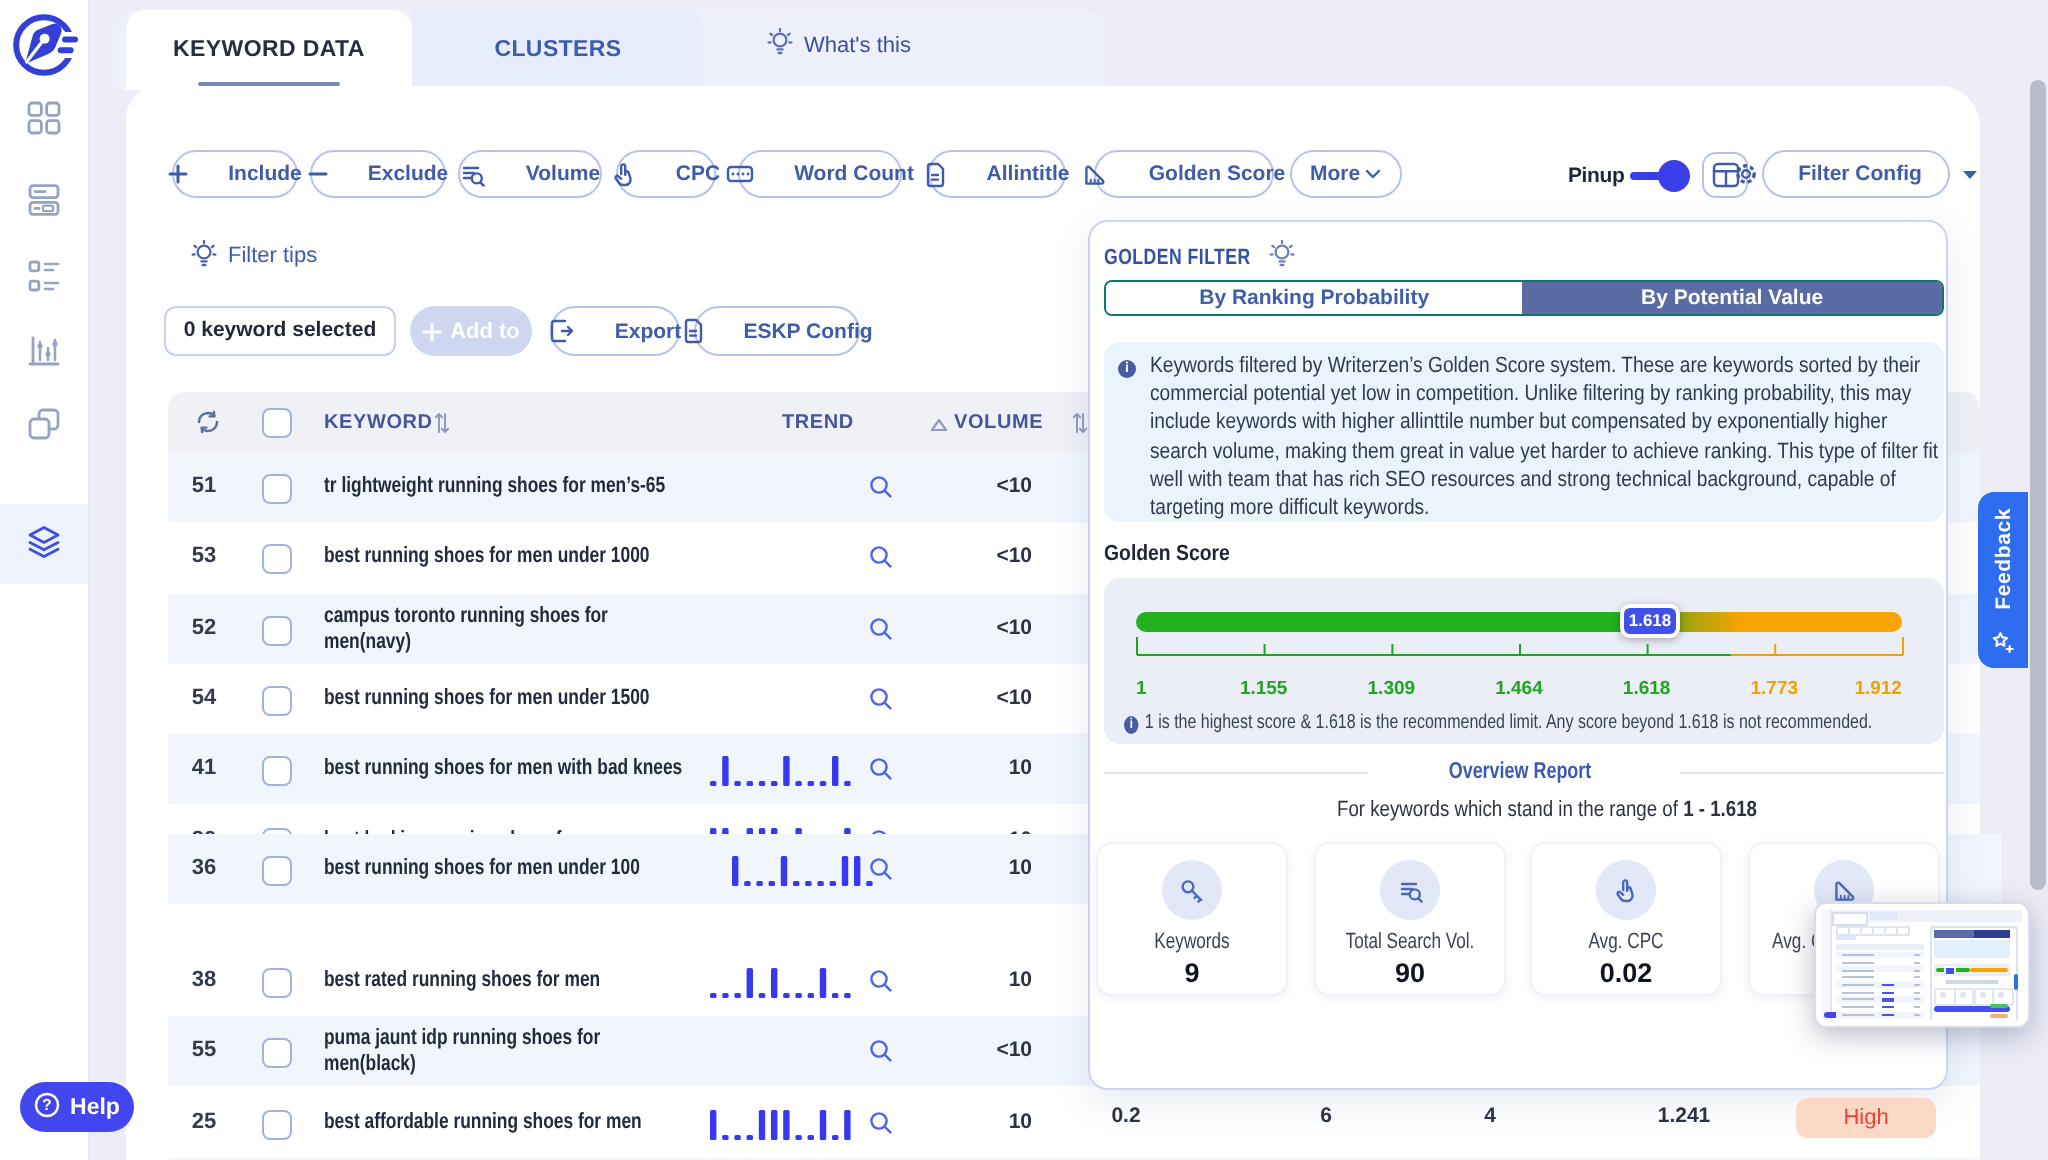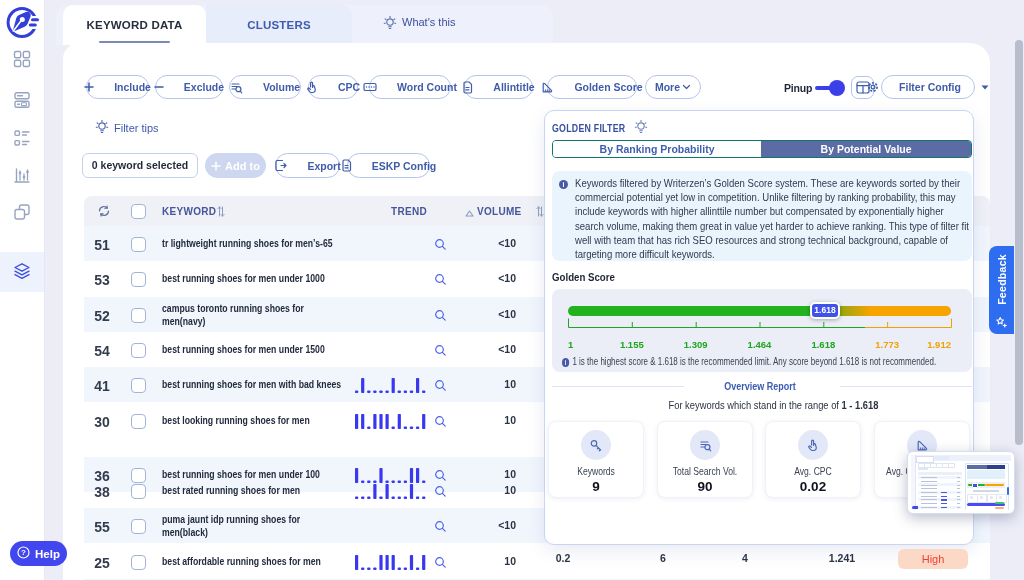--- a/index.html
+++ b/index.html
@@ -8,35 +8,35 @@
   .abs{position:absolute;}
   
   #sidebar{left:0;top:0;width:44px;height:580px;background:#fff;border-right:1px solid #e6e9f2;}
   .sideicon{position:absolute;left:12px;width:20px;height:20px;color:#97a4c0;}
   .sideicon svg{display:block;}
   #sideactive{left:0;top:252px;width:44px;height:40px;background:#eef2fc;}
   
   #tabstrip{left:56px;top:5px;width:497px;height:40px;background:#eef1fb;border-radius:12px 12px 0 0;}
   #tab1{left:63px;top:5px;width:143px;height:40px;background:#fff;border-radius:10px 10px 0 0;color:#272e3e;font-size:11.5px;font-weight:bold;letter-spacing:.2px;line-height:40px;text-align:center;}
   #tab2{left:206px;top:5px;width:146px;height:40px;background:#e7edfb;border-radius:0 10px 0 0;color:#3d5cae;font-size:11.5px;font-weight:bold;letter-spacing:.2px;line-height:40px;text-align:center;}
-  #whats{left:383px;top:16px;height:13px;color:#3a4e9e;font-size:11px;display:flex;align-items:flex-start;gap:5px;}
+  #whats{left:383px;top:16px;height:13px;color:#3a4e9e;font-size:11px;display:flex;align-items:center;gap:5px;}
   #tabind{left:99px;top:41px;width:71px;height:2px;background:#7c88b8;border-radius:1px;}
   
   #content{left:63px;top:43px;width:927px;height:537px;background:#fff;border-radius:16px 20px 0 0;}
   
   .pill{position:absolute;height:24px;border:1px solid #b5c4ea;border-radius:13px;background:#fff;color:#3f5caa;font-size:10.5px;font-weight:bold;display:flex;align-items:center;justify-content:center;gap:20px;box-sizing:border-box;white-space:nowrap;}
   .pill svg{display:block;}
   #ftips{left:95px;top:121px;height:14px;display:flex;align-items:center;gap:5px;color:#3d5aae;font-size:11px;}
   #selbox{left:82px;top:153px;width:116px;height:25px;border:1px solid #c5d0ed;border-radius:6px;background:#fff;color:#1f2839;font-size:10.5px;font-weight:bold;line-height:23px;text-align:center;box-sizing:border-box;}
   #addto{left:205px;top:153px;width:61px;height:25px;border-radius:13px;background:#cdd7f0;color:#fff;font-size:11px;font-weight:bold;display:flex;align-items:center;justify-content:center;gap:4px;}
   
   #thead{left:84px;top:196px;width:906px;height:30px;background:#eff1f6;border-radius:8px 8px 0 0;color:#45569a;font-size:10px;font-weight:bold;letter-spacing:.3px;}
   .trow{position:absolute;left:84px;width:906px;height:35px;}
   .rowblue{background:#f1f6fd;}
-  .rownum{position:absolute;left:4px;width:28px;text-align:center;font-size:14px;font-weight:bold;color:#333c4e;}
+  .rownum{position:absolute;left:4px;width:28px;text-align:center;font-size:11px;font-weight:bold;color:#333c4e;}
   .cbox{position:absolute;left:47px;width:13px;height:13px;border:1.5px solid #a2b3da;border-radius:4px;background:#fff;}
   .kw{position:absolute;left:78px;font-size:11px;font-weight:bold;color:#222b3d;line-height:13px;white-space:nowrap;transform:scaleX(.79);transform-origin:0 50%;}
   .vol{position:absolute;left:382px;width:50px;text-align:right;font-size:10.5px;font-weight:bold;color:#2b3445;}
   .mag{position:absolute;left:350px;width:13px;height:13px;color:#4a63e8;}
   
   #panel{left:544px;top:110px;width:430px;height:435px;background:#fff;border:1px solid #c9d5f2;border-radius:10px;box-sizing:border-box;box-shadow:0 6px 18px rgba(90,110,170,.14);}
   #ptitle{left:552px;top:120px;font-size:11px;font-weight:bold;color:#35509e;letter-spacing:.3px;display:flex;align-items:center;gap:8px;}
   #ptitle .t{transform:scaleX(.8);transform-origin:0 50%;white-space:nowrap;}
   #seg{left:552px;top:140px;width:420px;height:18px;border:1px solid #0f766e;border-radius:4px;box-sizing:border-box;display:flex;overflow:hidden;}
   #seg .s1{width:49.8%;background:#fff;color:#3f5fae;font-size:10.5px;font-weight:bold;text-align:center;line-height:16px;}
@@ -324,21 +324,21 @@
             <rect x="54.9" y="15.5" width="3.2" height="2.5" rx="0.8" fill="#3838f0"></rect>
             <rect x="61.0" y="15.5" width="3.2" height="2.5" rx="0.8" fill="#3838f0"></rect>
             <rect x="67.1" y="3" width="3.2" height="15" rx="0.8" fill="#3838f0"></rect>
           </svg></span>
         <span class="mag" style="top:11px;"><svg width="13" height="13" viewBox="0 0 13 13" fill="none">
             <circle cx="5.5" cy="5.5" r="3.8" stroke="currentColor" stroke-width="1.2" stroke-linecap="round" stroke-linejoin="round"></circle>
             <path d="M8.4 8.4l2.8 2.8" stroke="currentColor" stroke-width="1.2" stroke-linecap="round" stroke-linejoin="round"></path>
           </svg></span>
         <span class="vol" style="top:11px;">10</span>
       </div>
-      <div class="trow rowblue" style="top:457px;">
+      <div class="trow rowblue" style="top:417px;padding-left:11px;">
         <span class="rownum" style="top:11px;">36</span>
         <span class="cbox" style="top:11px;"></span>
         <span class="kw" style="top:11px;">best running shoes for men under 100</span>
         <span style="position:absolute;right:561px;top:8px;"><svg width="74" height="18" viewBox="0 0 74 18" fill="none">
             <rect x="0.0" y="3" width="3.2" height="15" rx="0.8" fill="#3838f0"></rect>
             <rect x="6.1" y="15.5" width="3.2" height="2.5" rx="0.8" fill="#3838f0"></rect>
             <rect x="12.2" y="15.5" width="3.2" height="2.5" rx="0.8" fill="#3838f0"></rect>
             <rect x="18.3" y="15.5" width="3.2" height="2.5" rx="0.8" fill="#3838f0"></rect>
             <rect x="24.4" y="3" width="3.2" height="15" rx="0.8" fill="#3838f0"></rect>
             <rect x="30.5" y="15.5" width="3.2" height="2.5" rx="0.8" fill="#3838f0"></rect>

